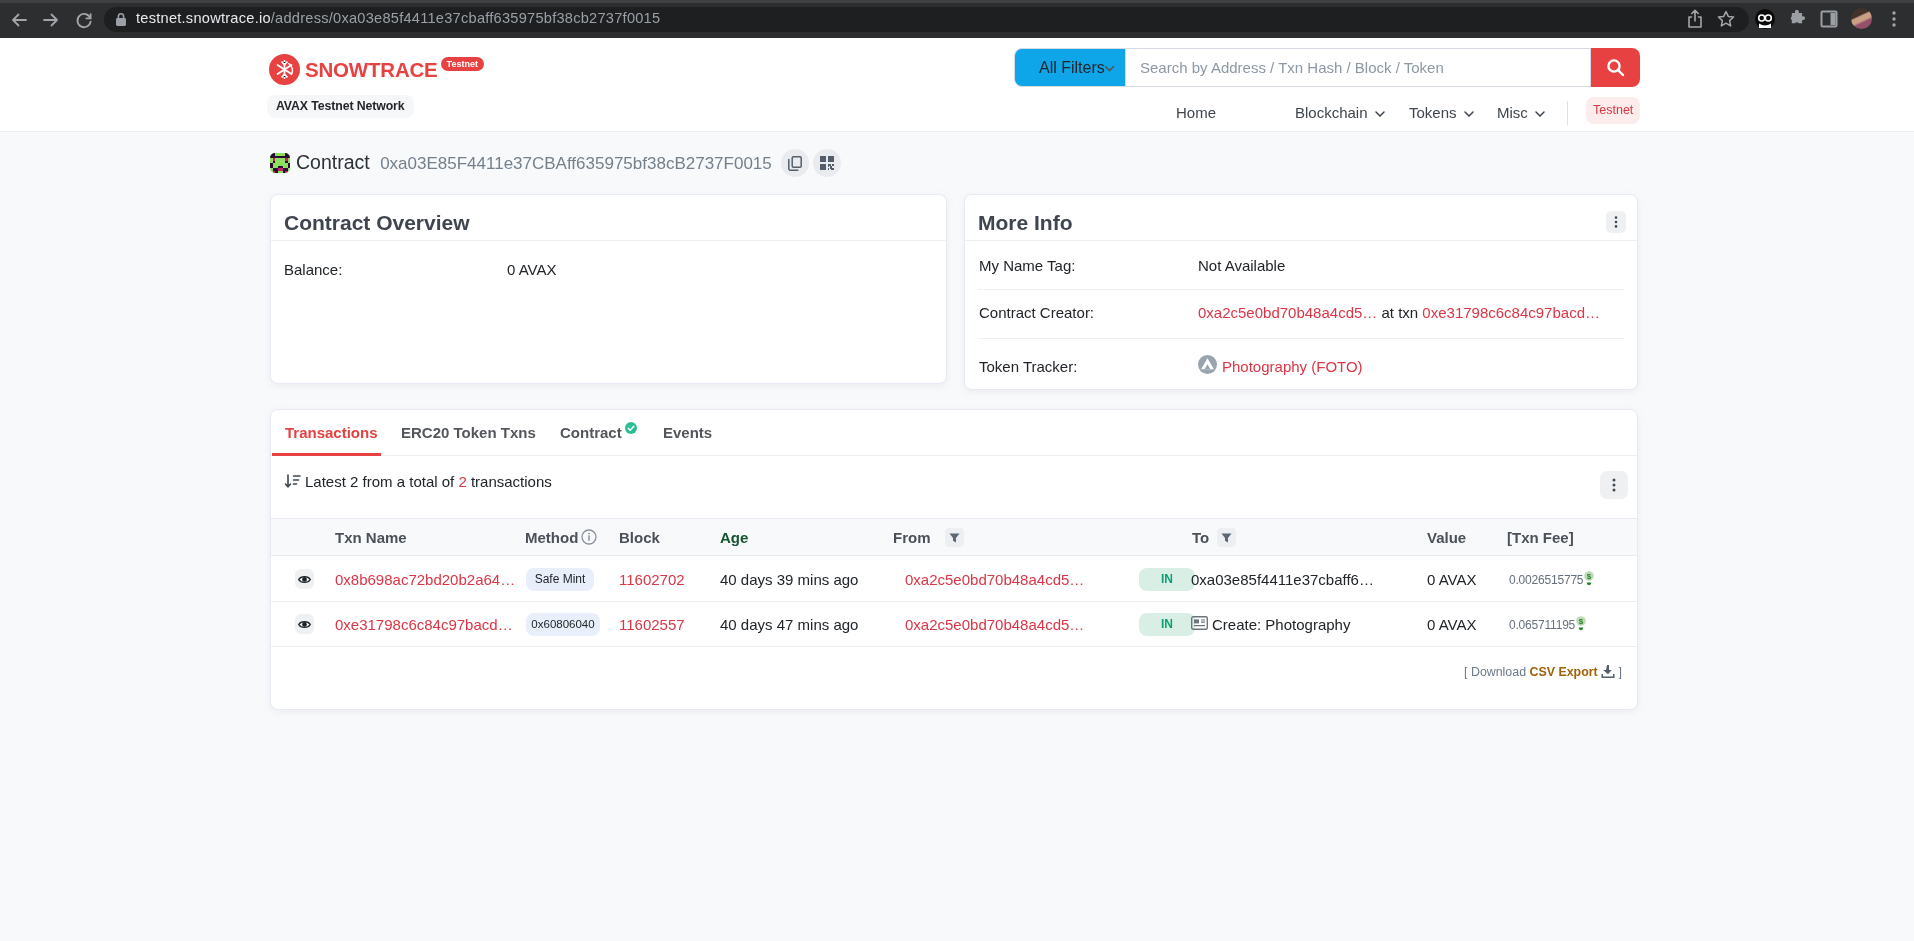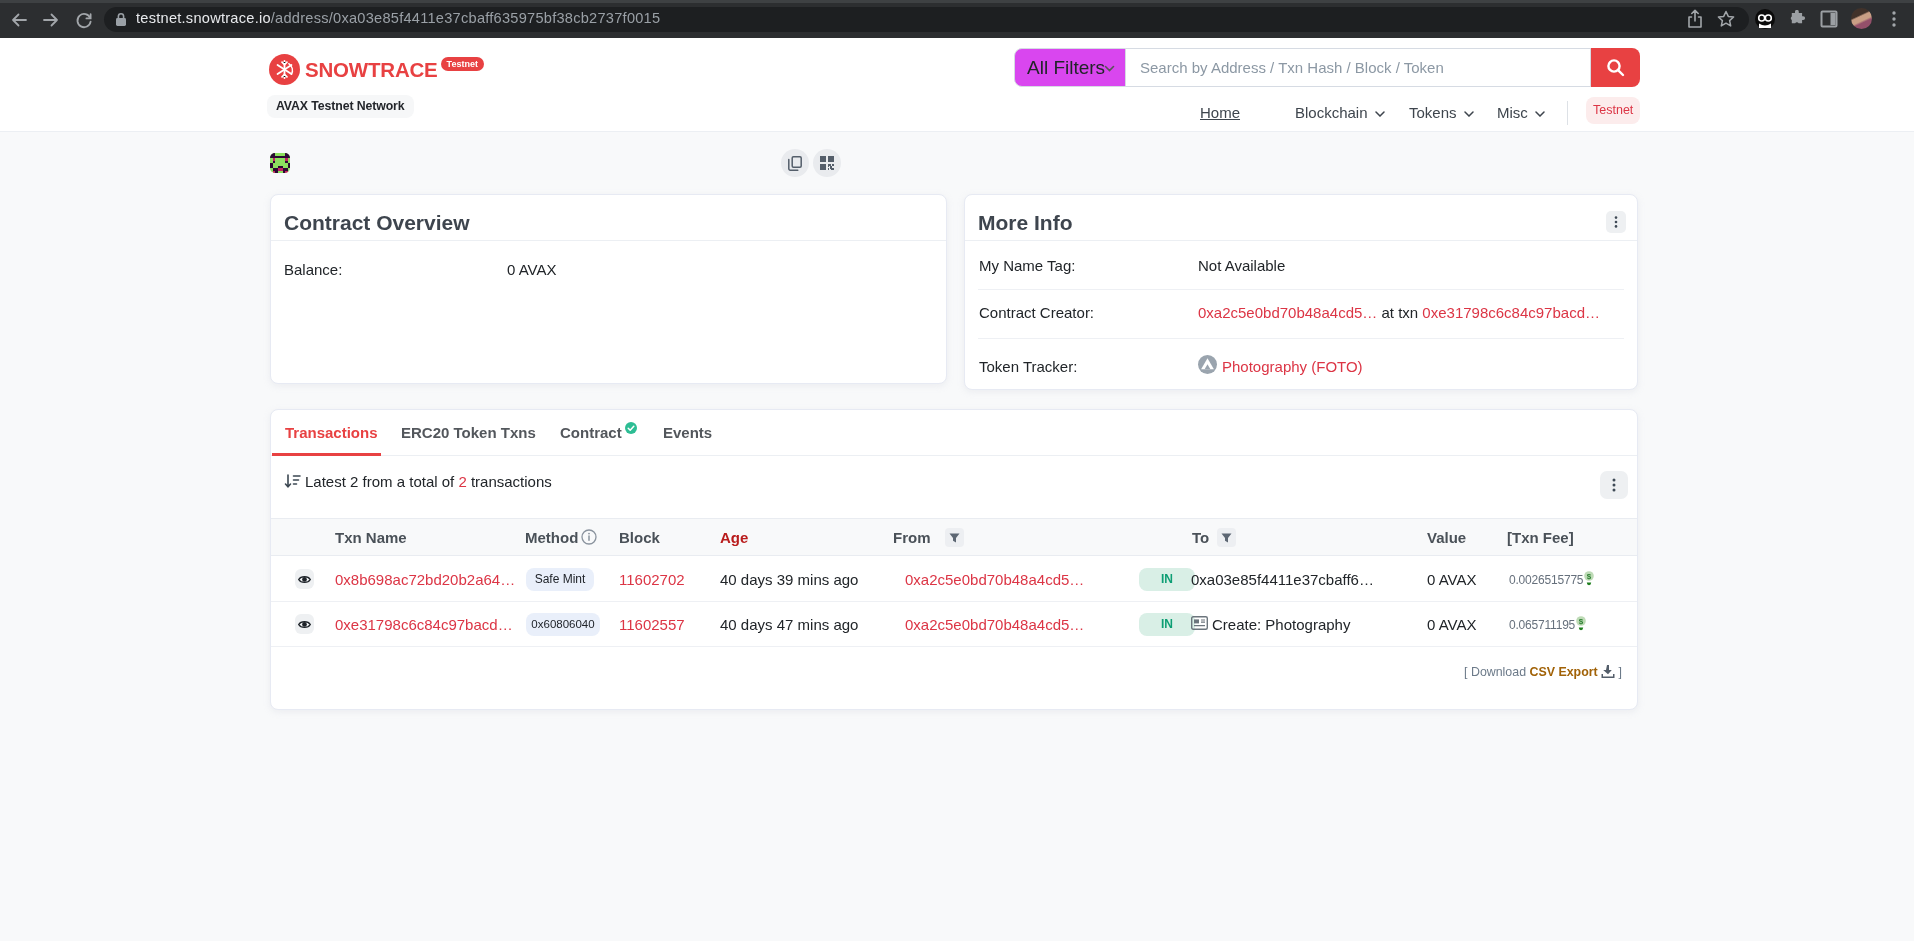--- a/index.html
+++ b/index.html
@@ -18,21 +18,21 @@
 
   
   #siteheader { position:absolute; left:0; top:38px; width:1914px; height:94px; background:#ffffff; border-bottom:1px solid #eceff3; }
   #logo { position:absolute; left:268px; top:19px; }
   .logotext { font-size:20.5px; font-weight:bold; color:#e84142; letter-spacing:-0.2px; }
   #testnetbadge { display:inline-block; background:#e84142; color:#fff; font-size:9px; font-weight:bold; padding:1.5px 6px 2px; border-radius:7px; vertical-align:10px; margin-left:3px; }
   #avaxchip { position:absolute; left:267px; top:57px; background:#f6f7f8; border-radius:8px; font-size:12.3px; font-weight:bold; color:#23262b; padding:4px 9px 5px; letter-spacing:-0.1px; }
 
   
   #searchbar { position:absolute; left:1014px; top:10px; width:626px; height:39px; }
-  #allfilters { position:absolute; left:0; top:0; width:112px; height:39px; background:#d946ef; border:1px solid #d6dbe3; border-radius:8px 0 0 8px; font-size:19px; color:#212529; line-height:37px; padding-left:12px; }
+  #allfilters { position:absolute; left:0; top:0; width:112px; height:39px; background:#0ea5e9; border:1px solid #d6dbe3; border-radius:8px 0 0 8px; font-size:16px; color:#212529; line-height:37px; padding-left:24px; }
   #allfilters .chev { position:absolute; right:10px; top:16px; }
   #searchinput { position:absolute; left:112px; top:0; width:465px; height:39px; background:#fff; border:1px solid #d6dbe3; border-left:none; font-size:15px; color:#8c98a4; line-height:37px; padding-left:14px; }
   #searchbtn { position:absolute; left:577px; top:0; width:49px; height:39px; background:#e84142; border-radius:0 8px 8px 0; }
 
   
   .navitem { position:absolute; top:66px; font-size:15px; font-weight:500; color:#3e454d; white-space:nowrap; }
   #navdivider { position:absolute; left:1567px; top:63px; width:1px; height:24px; background:#dde1e6; }
   #testnetbtn { position:absolute; left:1586px; top:59px; background:#fcecec; border-radius:8px; color:#dc3545; font-size:12.5px; padding:6px 7px 7px; }
 
   
@@ -149,21 +149,21 @@
         </svg>
     </div>
     <div id="searchinput">Search by Address / Txn Hash / Block / Token</div>
     <div id="searchbtn">
         <svg style="position:absolute; left:15px; top:10px;" width="19" height="19" viewBox="0 0 19 19" fill="none" stroke="#fff" stroke-width="2.4" stroke-linecap="round">
           <circle cx="8" cy="8" r="5.6"></circle>
           <path d="M12.3 12.3 L17 17"></path>
         </svg>
       </div>
   </div>
-  <div class="navitem" style="left:1200px;text-decoration:underline;">Home</div>
+  <div class="navitem" style="left:1176px;">Home</div>
   <div class="navitem" style="left:1295px;">Blockchain <svg width="10" height="6" viewBox="0 0 10 6" fill="none" stroke="#3e454d" stroke-width="1.5" stroke-linecap="round" style="margin-left:3px; margin-bottom:1px;">
         <path d="M1 1 L5 5 L9 1"></path>
       </svg></div>
   <div class="navitem" style="left:1409px;">Tokens <svg width="10" height="6" viewBox="0 0 10 6" fill="none" stroke="#3e454d" stroke-width="1.5" stroke-linecap="round" style="margin-left:3px; margin-bottom:1px;">
         <path d="M1 1 L5 5 L9 1"></path>
       </svg></div>
   <div class="navitem" style="left:1497px;">Misc <svg width="10" height="6" viewBox="0 0 10 6" fill="none" stroke="#3e454d" stroke-width="1.5" stroke-linecap="round" style="margin-left:3px; margin-bottom:1px;">
         <path d="M1 1 L5 5 L9 1"></path>
       </svg></div>
   <div id="navdivider"></div>
@@ -187,20 +187,21 @@
       <rect x="3" y="5" width="2" height="1" fill="#2b0a33"></rect>
       <rect x="1" y="6" width="2" height="1" fill="#2b0a33"></rect>
       <rect x="5" y="6" width="2" height="1" fill="#2b0a33"></rect>
       <rect x="3" y="6" width="2" height="1" fill="#c42462"></rect>
       <rect x="1" y="7" width="1" height="1" fill="#c42462"></rect>
       <rect x="2" y="7" width="1" height="1" fill="#2b0a33"></rect>
       <rect x="5" y="7" width="1" height="1" fill="#2b0a33"></rect>
       <rect x="6" y="7" width="1" height="1" fill="#c42462"></rect>
       <rect x="3" y="7" width="2" height="1" fill="#8ce05e"></rect>
     </svg>
+  <div class="txt" style="left:296px; top:18px;"><span style="font-size:19.5px; color:#2c3136;">Contract </span><span style="font-size:17px; color:#74818d; padding-left:5px;">0xa03E85F4411e37CBAff635975bf38cB2737F0015</span></div>
   <div class="roundbtn" style="left:781px; top:16px;"></div>
   <svg class="abs" style="left:788px; top:23px;" width="14" height="15" viewBox="0 0 14 15" fill="none" stroke="#545e6a" stroke-width="1.5">
       <rect x="4.2" y="0.8" width="9" height="10.5" rx="1.2"></rect>
       <path d="M9.8 14.2 H2.2 a1.4 1.4 0 0 1 -1.4 -1.4 V3.6" stroke-linecap="round"></path>
     </svg>
   <div class="roundbtn" style="left:813px; top:16px;"></div>
   <svg class="abs" style="left:820px; top:23px;" width="14" height="14" viewBox="0 0 14 14" fill="#545e6a">
       <path d="M0 0h6v6h-6zM2 2h2v2h-2zM8 0h6v6h-6zM10 2h2v2h-2zM0 8h6v6h-6zM2 10h2v2h-2zM8 8h3v2h-2v1h-1zM12 8h2v2h-2zM10 10h2v2h2v2h-3v-1h-1zM8 12h1v2h-1z"></path>
     </svg>
 
@@ -265,21 +266,21 @@
 
     <div class="abs" style="left:0; top:108px; width:100%; height:38px; background:#f8f9fa; border-top:1px solid #e9ecf1; border-bottom:1px solid #e9ecf1;"></div>
     <div class="th" style="left:64px;">Txn Name</div>
     <div class="th" style="left:254px;">Method</div>
     <svg class="abs" style="left:310px; top:119px;" width="16" height="16" viewBox="0 0 16 16" fill="none">
         <circle cx="8" cy="8" r="7" stroke="#8a939e" stroke-width="1.3"></circle>
         <path d="M8 7 V11.2" stroke="#8a939e" stroke-width="1.5" stroke-linecap="round"></path>
         <circle cx="8" cy="4.6" r="0.9" fill="#8a939e"></circle>
       </svg>
     <div class="th" style="left:348px;">Block</div>
-    <div class="th" style="left:449px; color:#b91c1c;">Age</div>
+    <div class="th" style="left:449px; color:#14532d;">Age</div>
     <div class="th" style="left:622px;">From</div>
     <div class="filterchip" style="left:674px;">
         <svg style="position:absolute;left:4px;top:4.5px;" width="11" height="10" viewBox="0 0 11 10" fill="#5d6773">
           <path d="M0.5 0.5 h10 L7 5 v4.5 l-3 -1.8 V5 Z"></path>
         </svg>
       </div>
     <div class="th" style="left:921px;">To</div>
     <div class="filterchip" style="left:946px;">
         <svg style="position:absolute;left:4px;top:4.5px;" width="11" height="10" viewBox="0 0 11 10" fill="#5d6773">
           <path d="M0.5 0.5 h10 L7 5 v4.5 l-3 -1.8 V5 Z"></path>

